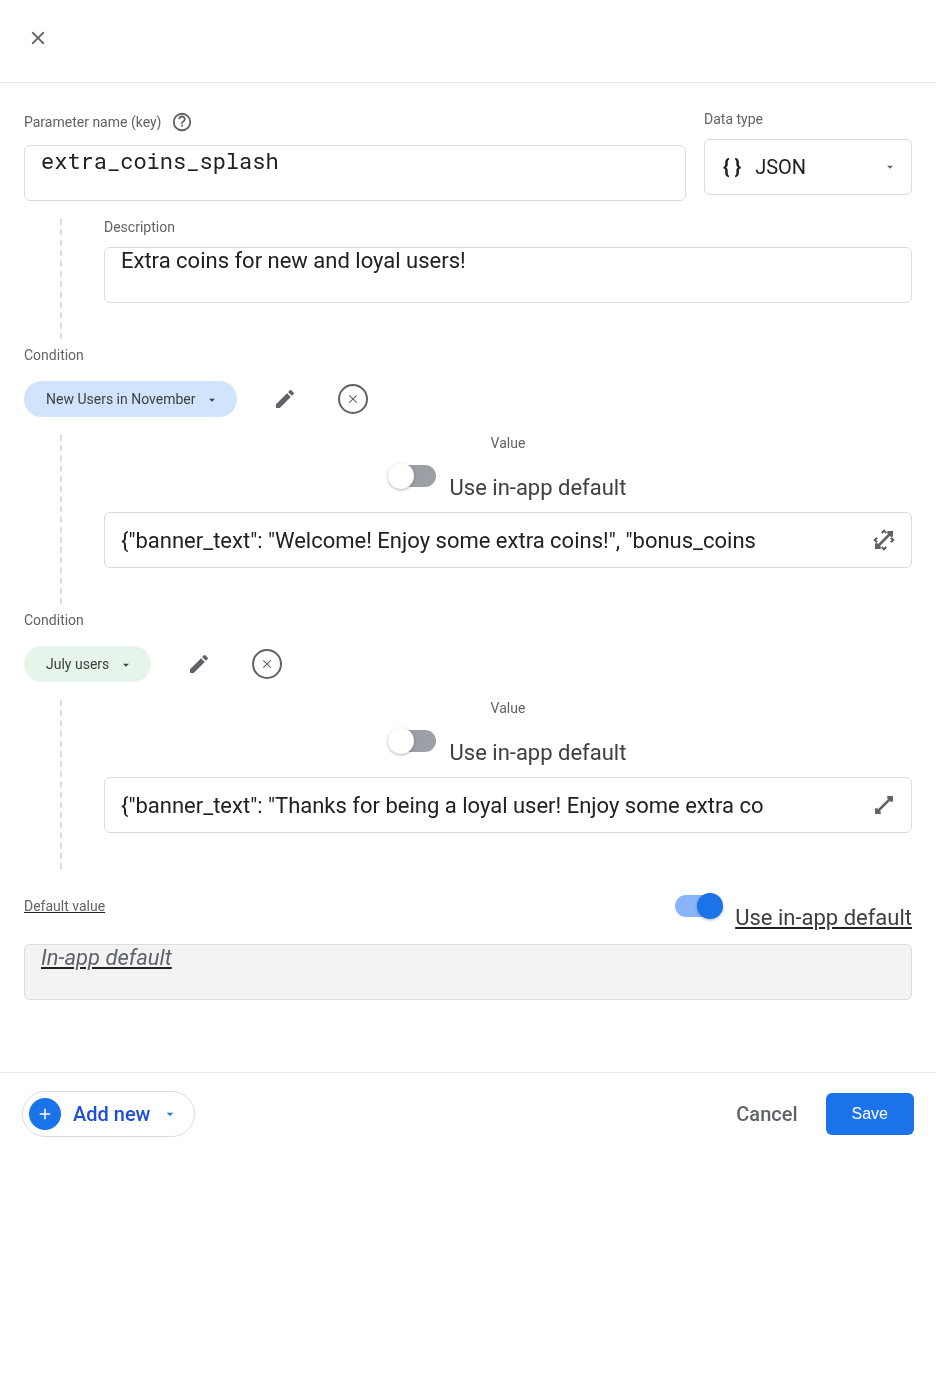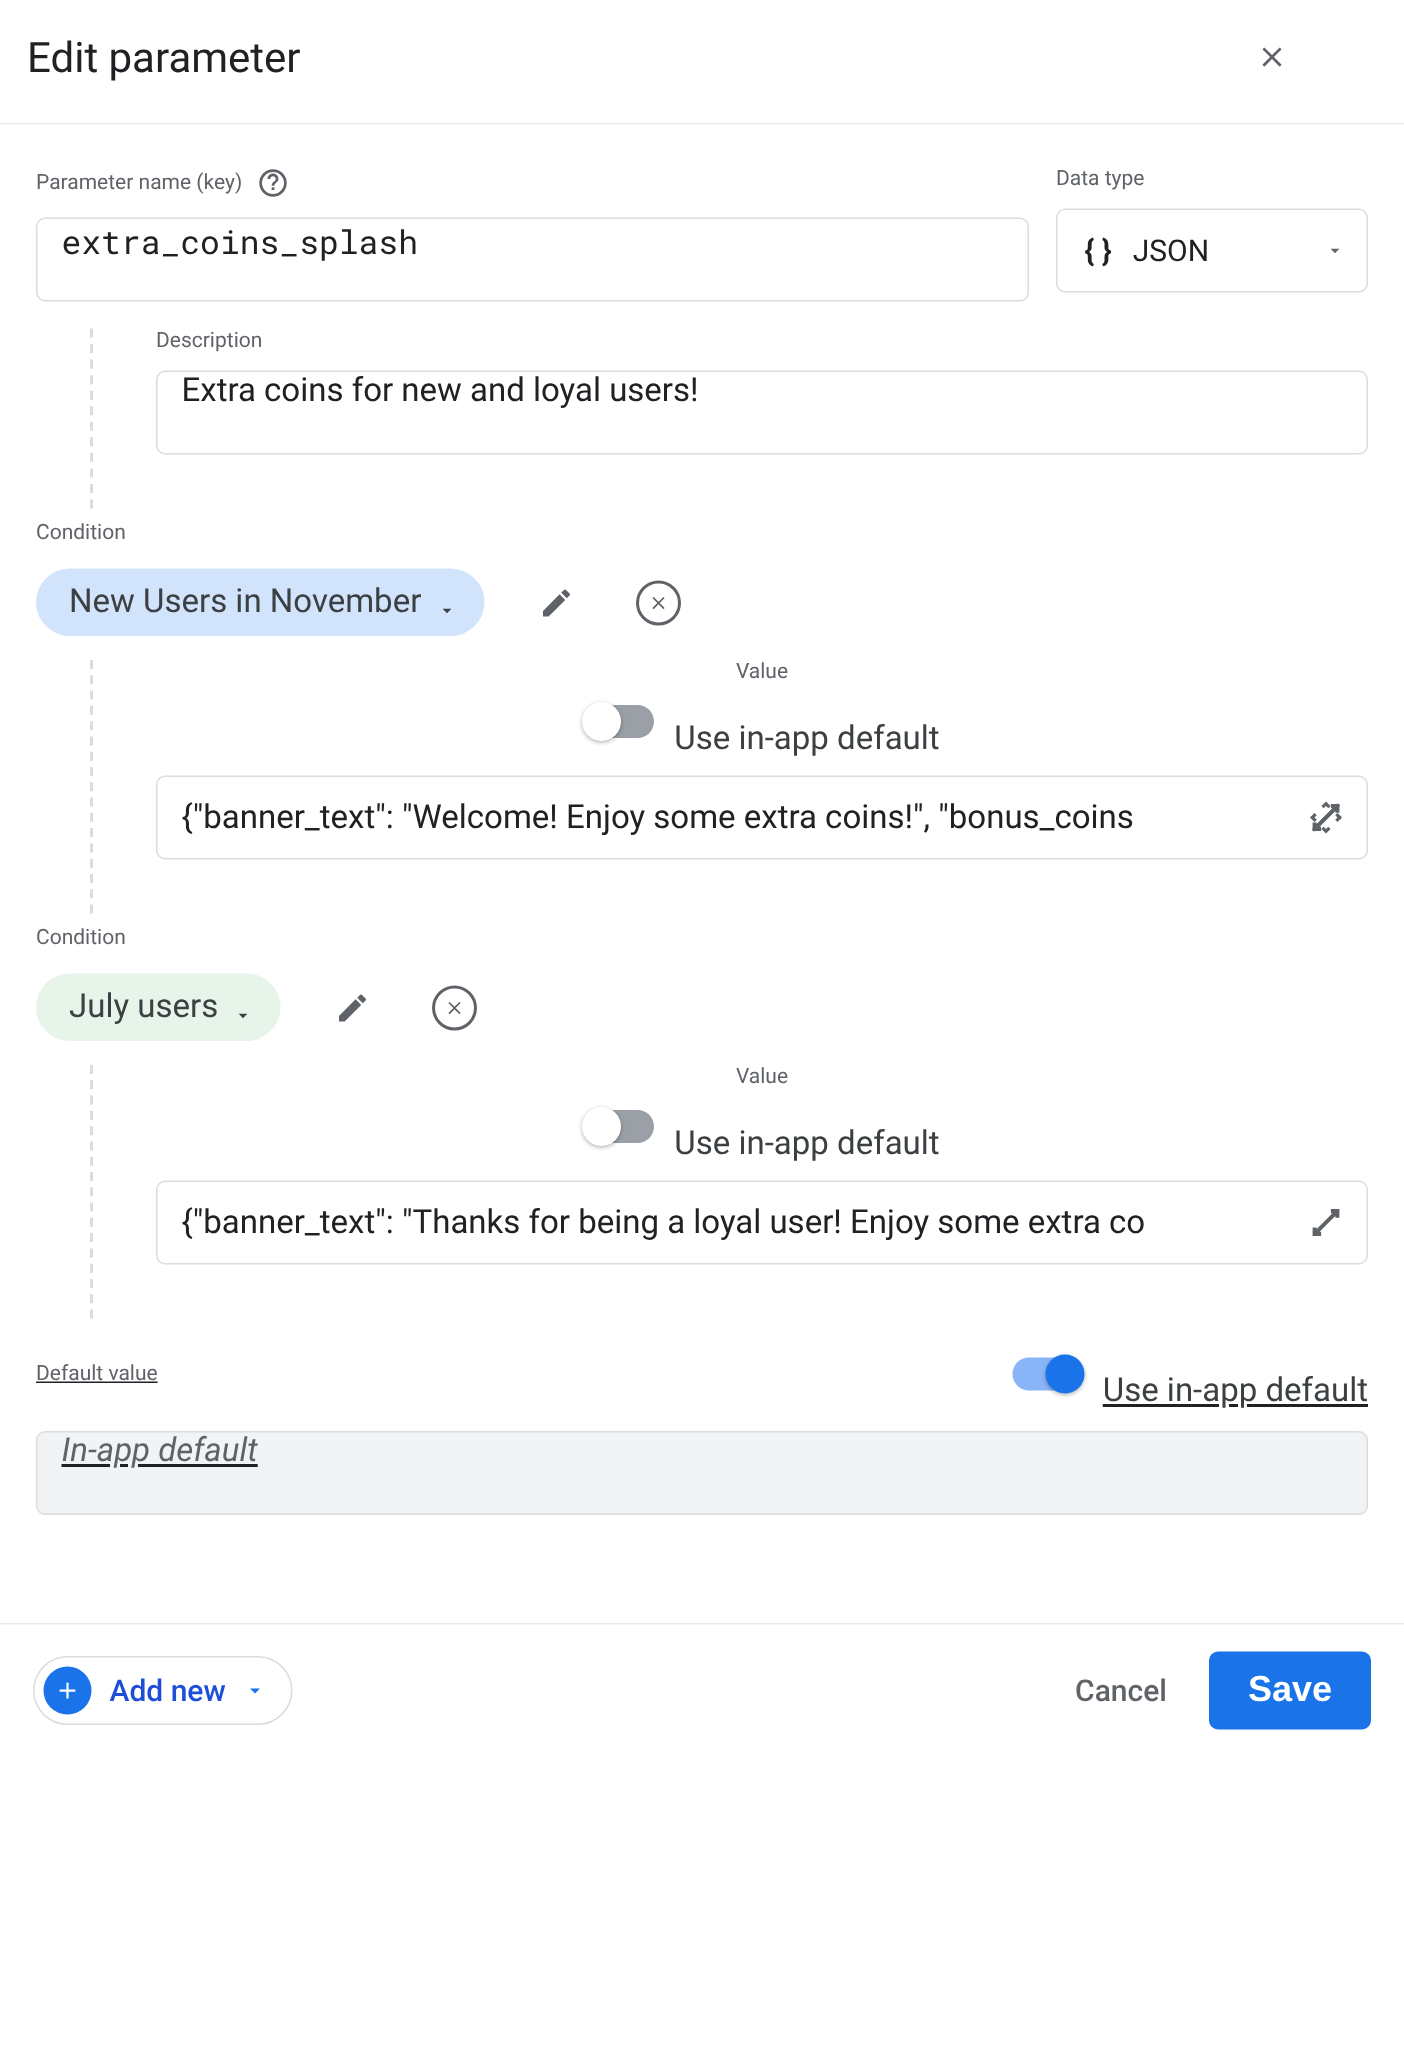--- a/index.html
+++ b/index.html
@@ -92,21 +92,21 @@
   gap: 28px;
   margin-top: 16px;
   margin-bottom: 16px;
 }
 .chip {
   display: inline-flex;
   align-items: flex-end;
   gap: 10px;
   padding: 10px 18px 10px 22px;
   border-radius: 24px;
-  font-size: 22px;
+  font-size: 14px;
   cursor: pointer;
 }
 .chip-blue { background: #d2e3fc; color: #3c4043; }
 .chip-green { background: #e6f4ea; color: #3c4043; }
 .icon-btn {
   width: 40px;
   height: 40px;
   display: flex;
   align-items: center;
   justify-content: center;
@@ -216,31 +216,30 @@
   color: #5f6368;
   font-size: 20px;
   font-weight: 500;
   cursor: pointer;
 }
 .btn-save {
   background: #1a73e8;
   color: #fff;
   border-radius: 6px;
   padding: 12px 26px;
-  font-size: 24px;
-  font-weight: 700;
+  font-size: 16px;
+  font-weight: 400;
   cursor: pointer;
   border: none;
 }
 </style>
 </head>
 <body>
 
 <div class="header">
-  <h1>Edit parameter</h1>
   <div class="close-btn">
     <svg width="22" height="22" viewBox="0 0 24 24">
         <path fill="#5f6368" d="M19 6.41 17.59 5 12 10.59 6.41 5 5 6.41 10.59 12 5 17.59 6.41 19 12 13.41 17.59 19 19 17.59 13.41 12z"></path>
       </svg>
   </div>
 </div>
 
 <div class="content">
 
   <div class="row-top">

